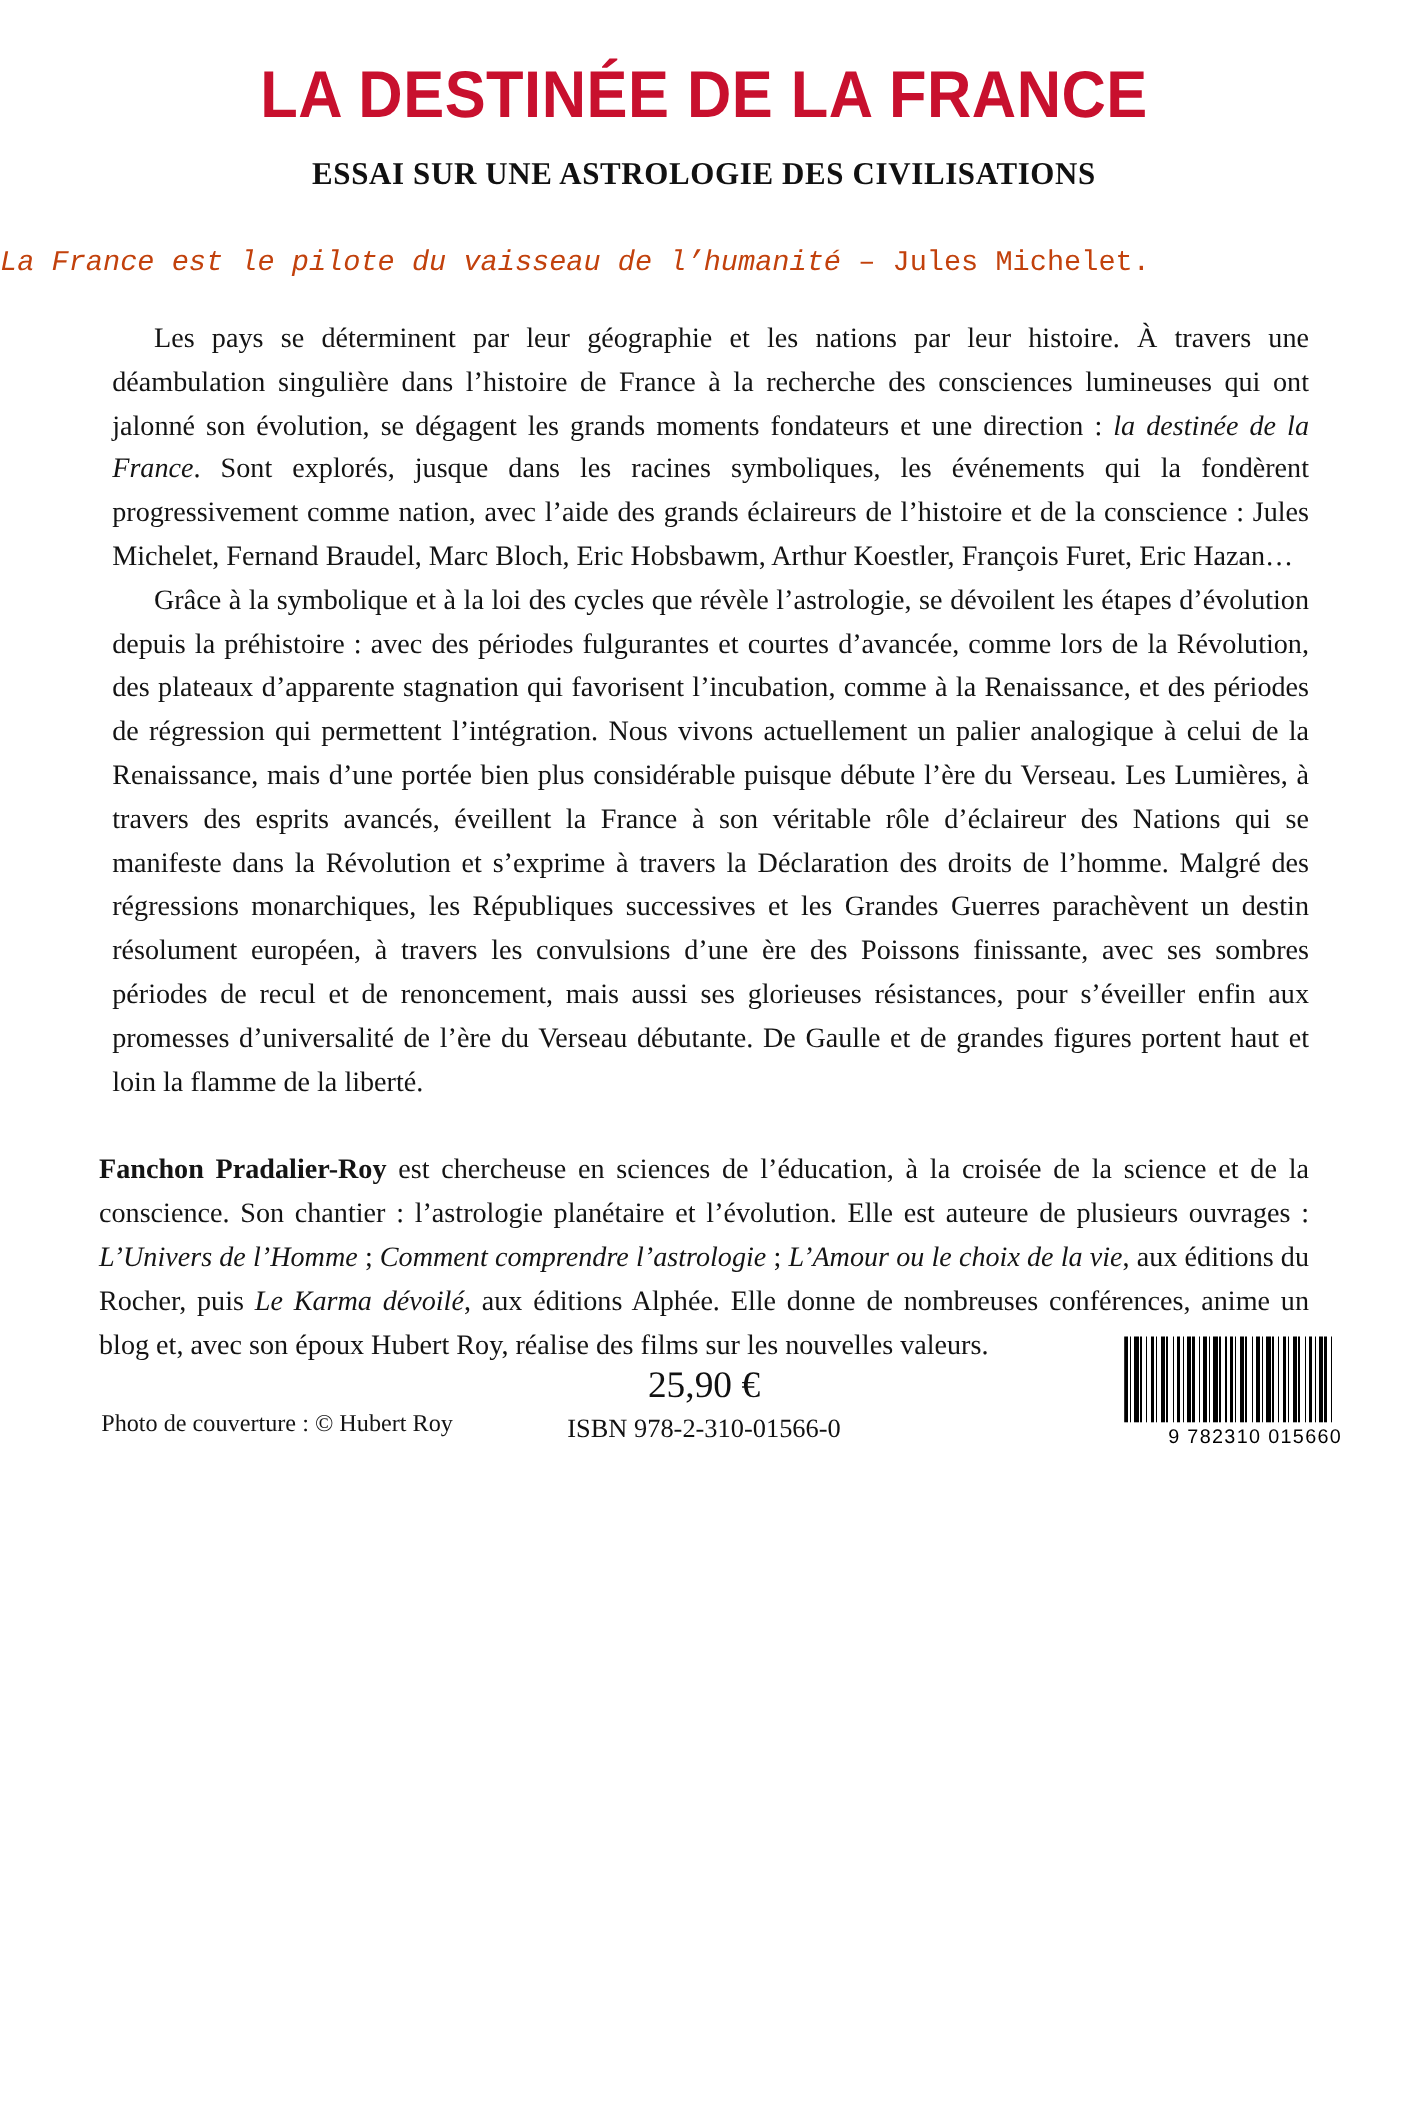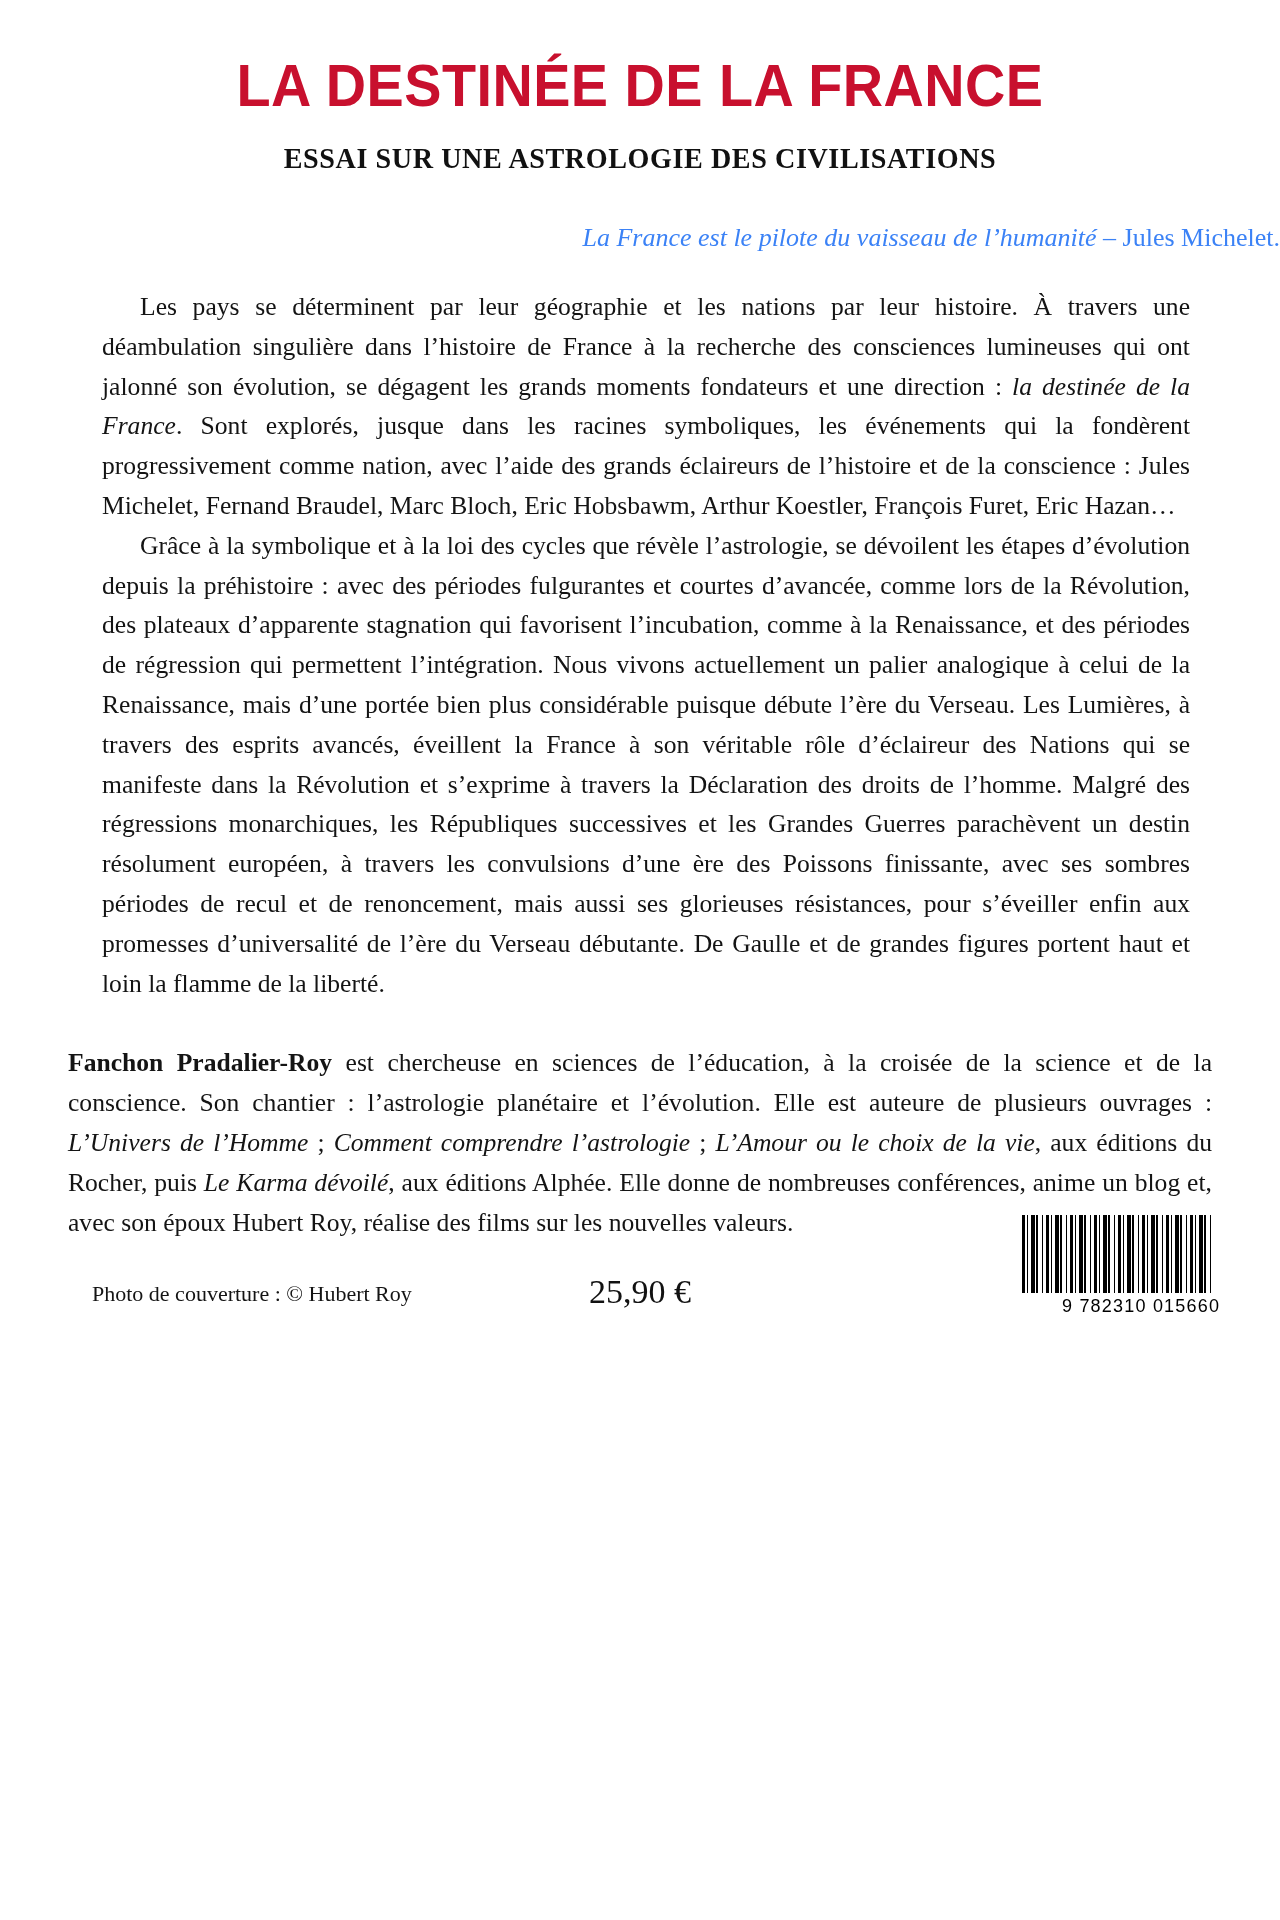--- a/index.html
+++ b/index.html
@@ -49,25 +49,26 @@
     letter-spacing: 0.6px;
     margin: 0;
     padding-top: 26px;
     transform: scaleX(0.97);
     transform-origin: center;
     white-space: nowrap;
   }
 
   
   .epigraph {
-    text-align: right;
+    text-align: left;
     font-size: 26px;
     margin: 0;
     padding-top: 48px;
-    color: #3b82f6;
+    color: #c2410c;
+    font-family: Liberation Mono, monospace;
   }
   .epigraph .quote { font-style: italic; }
   .epigraph .attrib { font-style: normal; }
 
   
   .body-text {
     margin: 0;
     padding: 0 90px 0 102px;
     padding-top: 34px;
     font-size: 25.6px;
@@ -78,21 +79,21 @@
     hyphens: none;
   }
   .body-text p {
     margin: 0;
     text-indent: 38px;
   }
   .body-text em { font-style: italic; }
 
   .bio {
     margin: 0;
-    padding: 0 68px;
+    padding: 0 90px;
     padding-top: 40px;
     font-size: 25.6px;
     line-height: 1.555;
     text-align: justify;
     color: #141414;
   }
   .bio p { margin: 0; text-indent: 0; }
   .bio em { font-style: italic; }
   .bio strong { font-weight: bold; }
 
@@ -194,20 +195,21 @@
     <p><strong>Fanchon Pradalier-Roy</strong><span> est chercheuse en sciences de l’éducation, à la croisée de la science et de la conscience. Son chantier : l’astrologie planétaire et l’évolution. Elle est auteure de plusieurs ouvrages : </span><em>L’Univers de l’Homme</em><span> ; </span><em>Comment comprendre l’astrologie</em><span> ; </span><em>L’Amour ou le choix de la vie</em><span>, aux éditions du Rocher, puis </span><em>Le Karma dévoilé</em><span>, aux éditions Alphée. Elle donne de nombreuses conférences, anime un blog et, avec son époux Hubert Roy, réalise des films sur les nouvelles valeurs.</span></p>
   </div>
 
   <div class="footer">
     <div class="footer-inner">
 
       <div class="photo-credit">Photo de couverture : © Hubert Roy</div>
 
       <div class="price-block">
         <span class="price">25,90 €</span>
+        <span class="isbn">ISBN 978-2-310-01566-0</span>
       </div>
 
       <div class="barcode-wrap">
         <div class="barcode-bars"></div>
         <div class="barcode-digits">9 782310 015660</div>
       </div>
 
     </div>
   </div>
 

